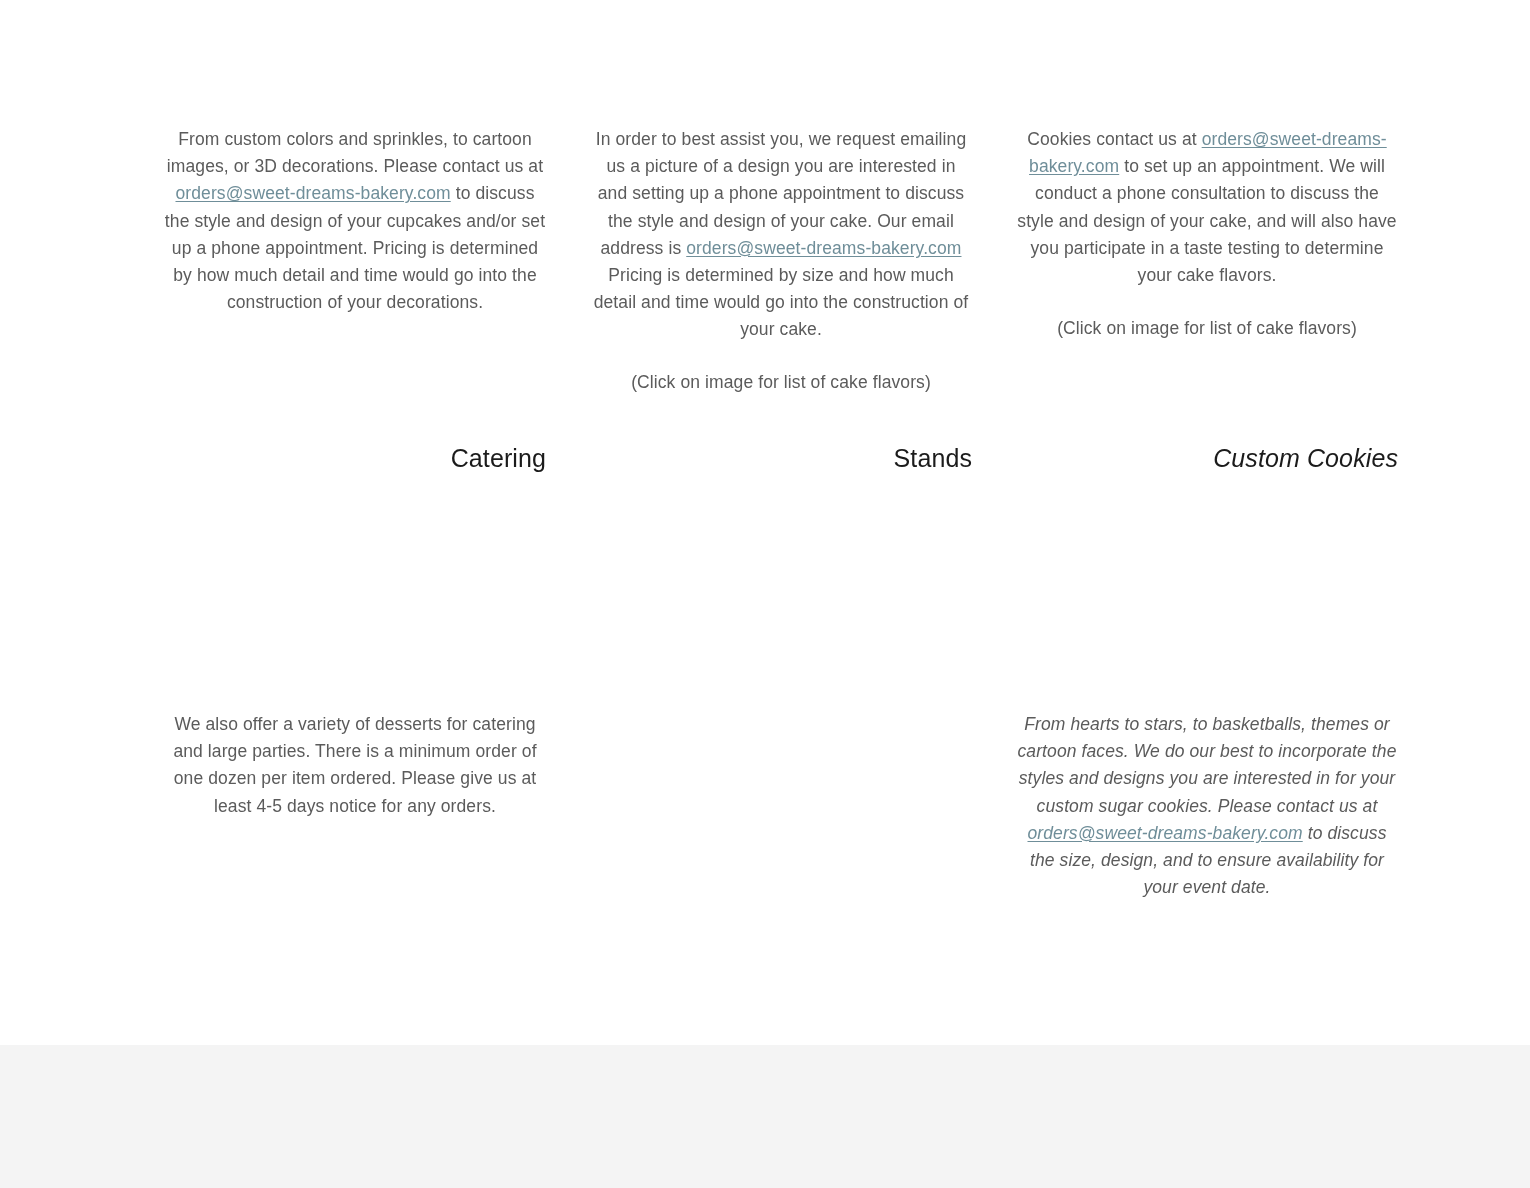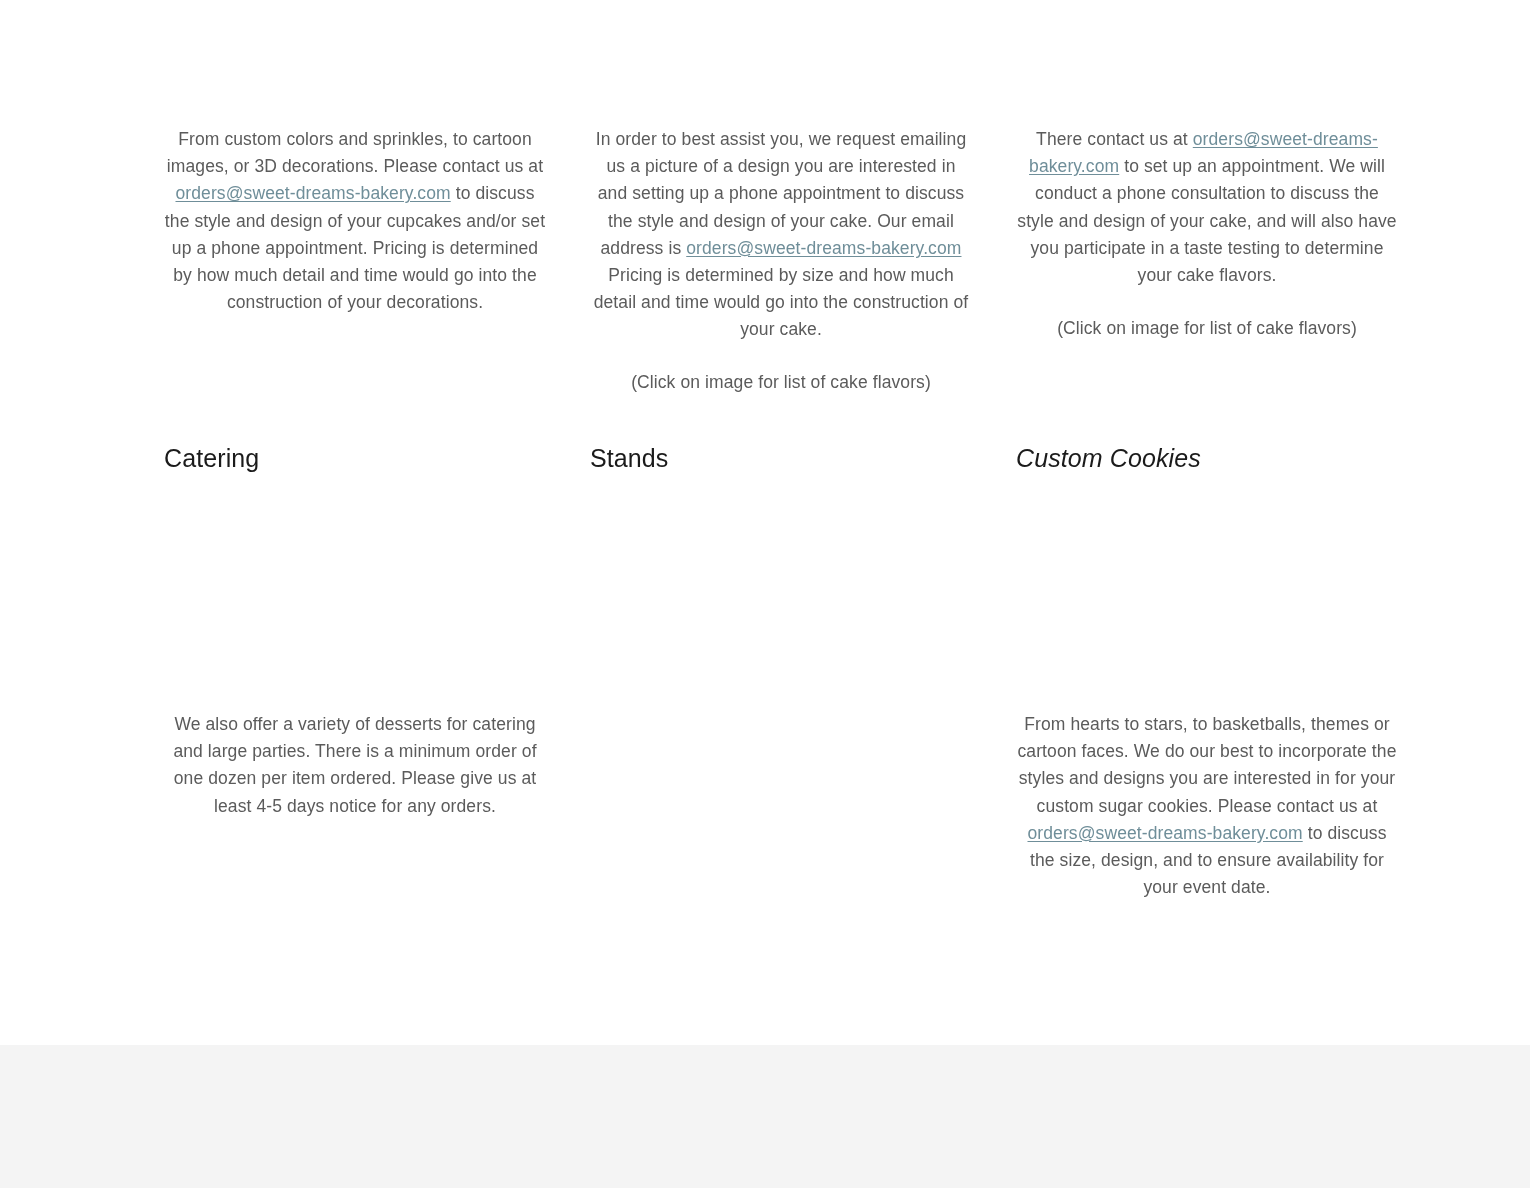--- a/index.html
+++ b/index.html
@@ -42,21 +42,21 @@
     text-underline-offset: 2px;
     cursor: pointer;
   }
 
   .section-heading {
     font-size: 25px;
     line-height: 30px;
     color: #1b1b1b;
     font-weight: 400;
     margin: 0;
-    text-align: left;
+    text-align: right;
     letter-spacing: 0.1px;
   }
 
   
   .intro-1 { position: absolute; left: 148px;  top: 126px; width: 382px; }
   .intro-2 { position: absolute; left: 574px;  top: 126px; width: 382px; }
   .intro-3 { position: absolute; left: 1000px; top: 126px; width: 382px; }
 
   .note-2 { position: absolute; left: 574px;  top: 369px; width: 382px; }
   .note-3 { position: absolute; left: 1000px; top: 315px; width: 382px; }
@@ -71,21 +71,21 @@
     position: absolute;
     background: transparent;
   }
   .media-1 { left: 148px;  top: 490px; width: 382px; height: 215px; }
   .media-2 { left: 574px;  top: 490px; width: 382px; height: 405px; }
   .media-3 { left: 1000px; top: 490px; width: 382px; height: 215px; }
 
   
   .lower-1 { position: absolute; left: 148px;  top: 711px; width: 382px; }
   .lower-2 { position: absolute; left: 574px;  top: 900px; width: 382px; }
-  .lower-3 { position: absolute; left: 1000px; top: 711px; width: 382px; }
+  .lower-3 { position: absolute; left: 1000px; top: 711px; width: 382px; font-style: italic; }
 
   
   .visit-section {
     position: absolute;
     left: 0;
     top: 1045px;
     width: 1530px;
     height: 143px;
     background: #f4f4f4;
   }
@@ -100,21 +100,21 @@
   </div>
 
   <div class="intro-2">
     <p class="body-text"><span>In order to best assist you, we request emailing us a picture of a design you are interested in and setting up a phone appointment to discuss the style and design of your cake.  Our email address is </span><a class="email-link">orders@sweet-dreams-bakery.com</a><span> Pricing is determined by size and how much detail and time would go into the construction of your cake.</span></p>
   </div>
   <div class="note-2">
     <p class="body-text">(Click on image for list of cake flavors)</p>
   </div>
 
   <div class="intro-3">
-    <p class="body-text"><span>There contact us at </span><a class="email-link">orders@sweet-dreams-bakery.com</a><span> to set up an appointment. We will conduct a phone consultation to discuss the style and design of your cake, and will also have you participate in a taste testing to determine your cake flavors.</span></p>
+    <p class="body-text"><span>Cookies contact us at </span><a class="email-link">orders@sweet-dreams-bakery.com</a><span> to set up an appointment. We will conduct a phone consultation to discuss the style and design of your cake, and will also have you participate in a taste testing to determine your cake flavors.</span></p>
   </div>
   <div class="note-3">
     <p class="body-text">(Click on image for list of cake flavors)</p>
   </div>
 
   <div class="head-1">
     <h2 class="section-heading">Catering</h2>
   </div>
   <div class="head-2">
     <h2 class="section-heading">Stands</h2>

